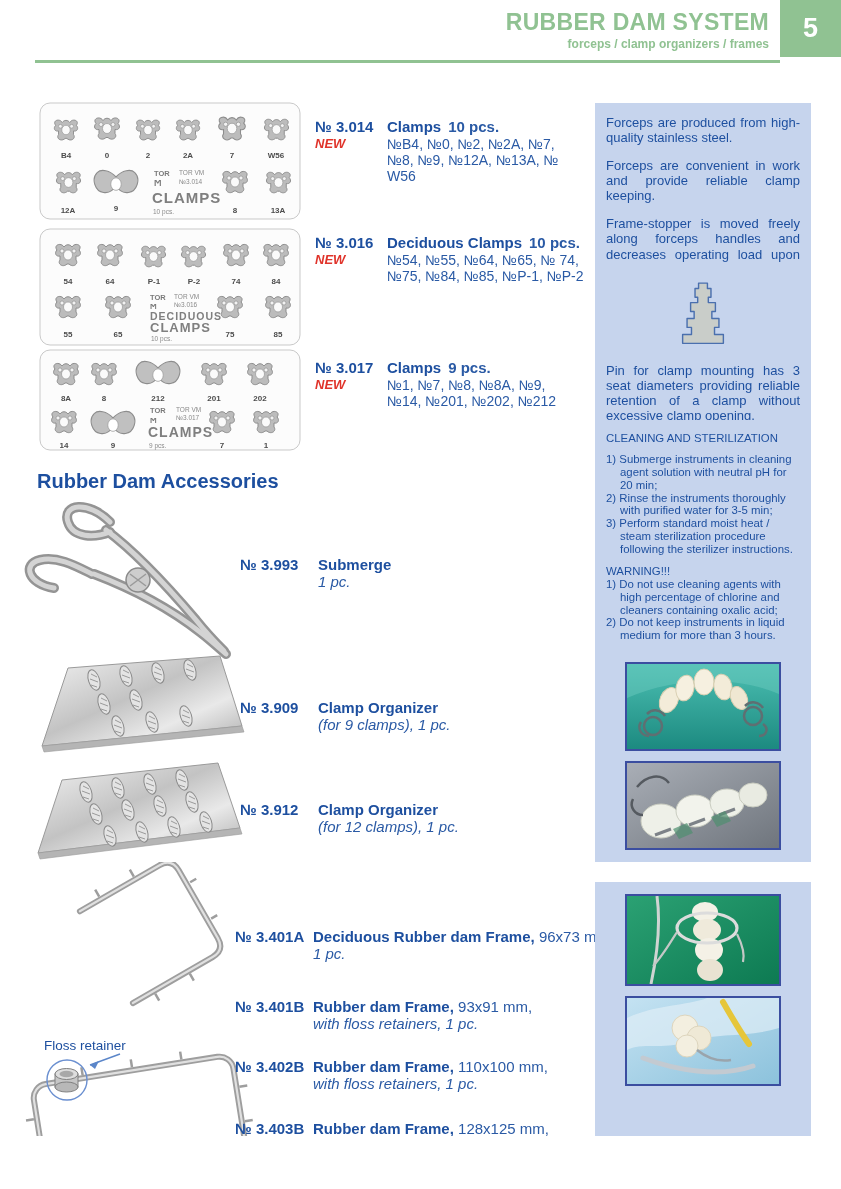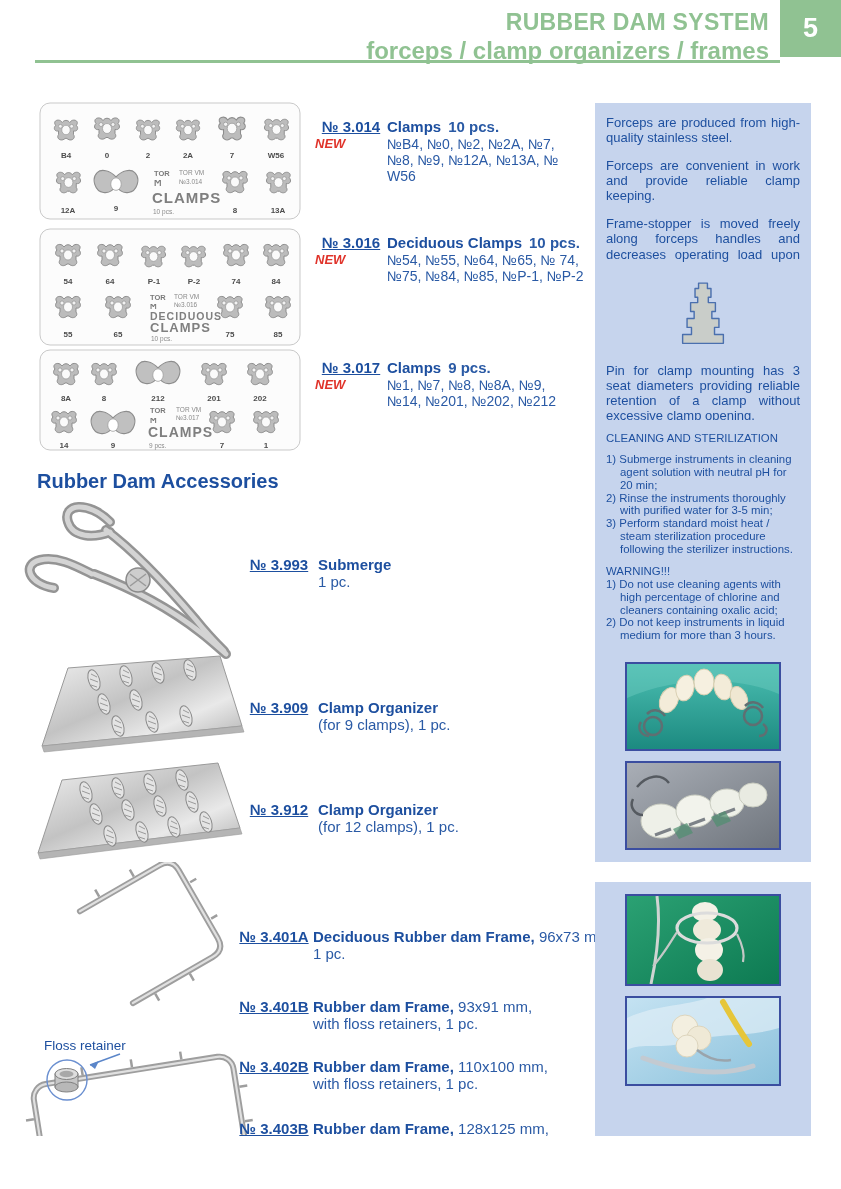--- a/index.html
+++ b/index.html
@@ -2,45 +2,45 @@
 <html><head>
 <meta charset="utf-8">
 <style>
   html,body { margin:0; padding:0; background:#ffffff; }
   .page { position:relative; width:841px; height:1136px; background:#fff;
           font-family:"Liberation Sans", sans-serif; overflow:hidden; }
 
   
   .hdr-title { position:absolute; top:9px; right:72px; font-size:23px; font-weight:bold;
                color:#90c292; letter-spacing:.3px; white-space:nowrap; }
-  .hdr-sub   { position:absolute; top:37px; right:72px; font-size:24px; font-weight:bold;
+  .hdr-sub   { position:absolute; top:37px; right:72px; font-size:12px; font-weight:bold;
                color:#90c292; white-space:nowrap; }
   .pagenum   { position:absolute; left:780px; top:0; width:61px; height:57px; background:#90c292;
                color:#fff; font-size:27px; font-weight:bold; display:flex; align-items:center;
                justify-content:center; }
   .hdr-line  { position:absolute; left:35px; top:60px; width:745px; height:3px; background:#90c292; }
 
   
   .prod { position:absolute; display:grid; grid-template-columns:72px 1fr; color:#2a5aa5;
           font-size:15px; width:272px; }
-  .code { font-weight:bold; text-decoration:underline; color:#1d4f9f; white-space:nowrap;text-align:center; }
+  .code { font-weight:bold; color:#1d4f9f; white-space:nowrap; }
   .phead { white-space:nowrap;font-weight:bold; }
   .phead b { color:#1d4f9f; }
   .phead .qty { margin-left:7px; }
   .badge { color:#e0342b; font-style:italic; font-weight:bold; font-size:13px; margin-top:1px; }
   .pdet  { font-size:14px; line-height:1.16; margin-top:1px; }
 
   .acc-heading { position:absolute; left:37px; top:470px; font-size:20px; font-weight:bold;
                  color:#1d4f9f; }
 
   .acc { position:absolute; display:grid; grid-template-columns:78px 1fr; color:#2a5aa5;
          font-size:15px; width:356px; }
   .acc-body div:first-child { white-space:nowrap; }
   .acc-body b { color:#1d4f9f; }
-  .acc2 { line-height:1.2; }
+  .acc2 { line-height:1.2;font-style:italic; }
 
   
   .ibox { position:absolute; left:595px; width:216px; background:#c6d4ed; color:#1d4f9f;
           box-sizing:border-box; padding:12px 11px; }
   .jp { text-align:justify; font-size:13px; line-height:1.16; margin:0 0 13px 0; }
   .jp:last-child { margin-bottom:0; }
   .ibox-small { font-size:11.4px; line-height:1.13; }
   .ibox-small .ttl { margin:0 0 8px 0; }
   .li { padding-left:14px; text-indent:-14px; margin:0; }
   .gap { height:9px; }

